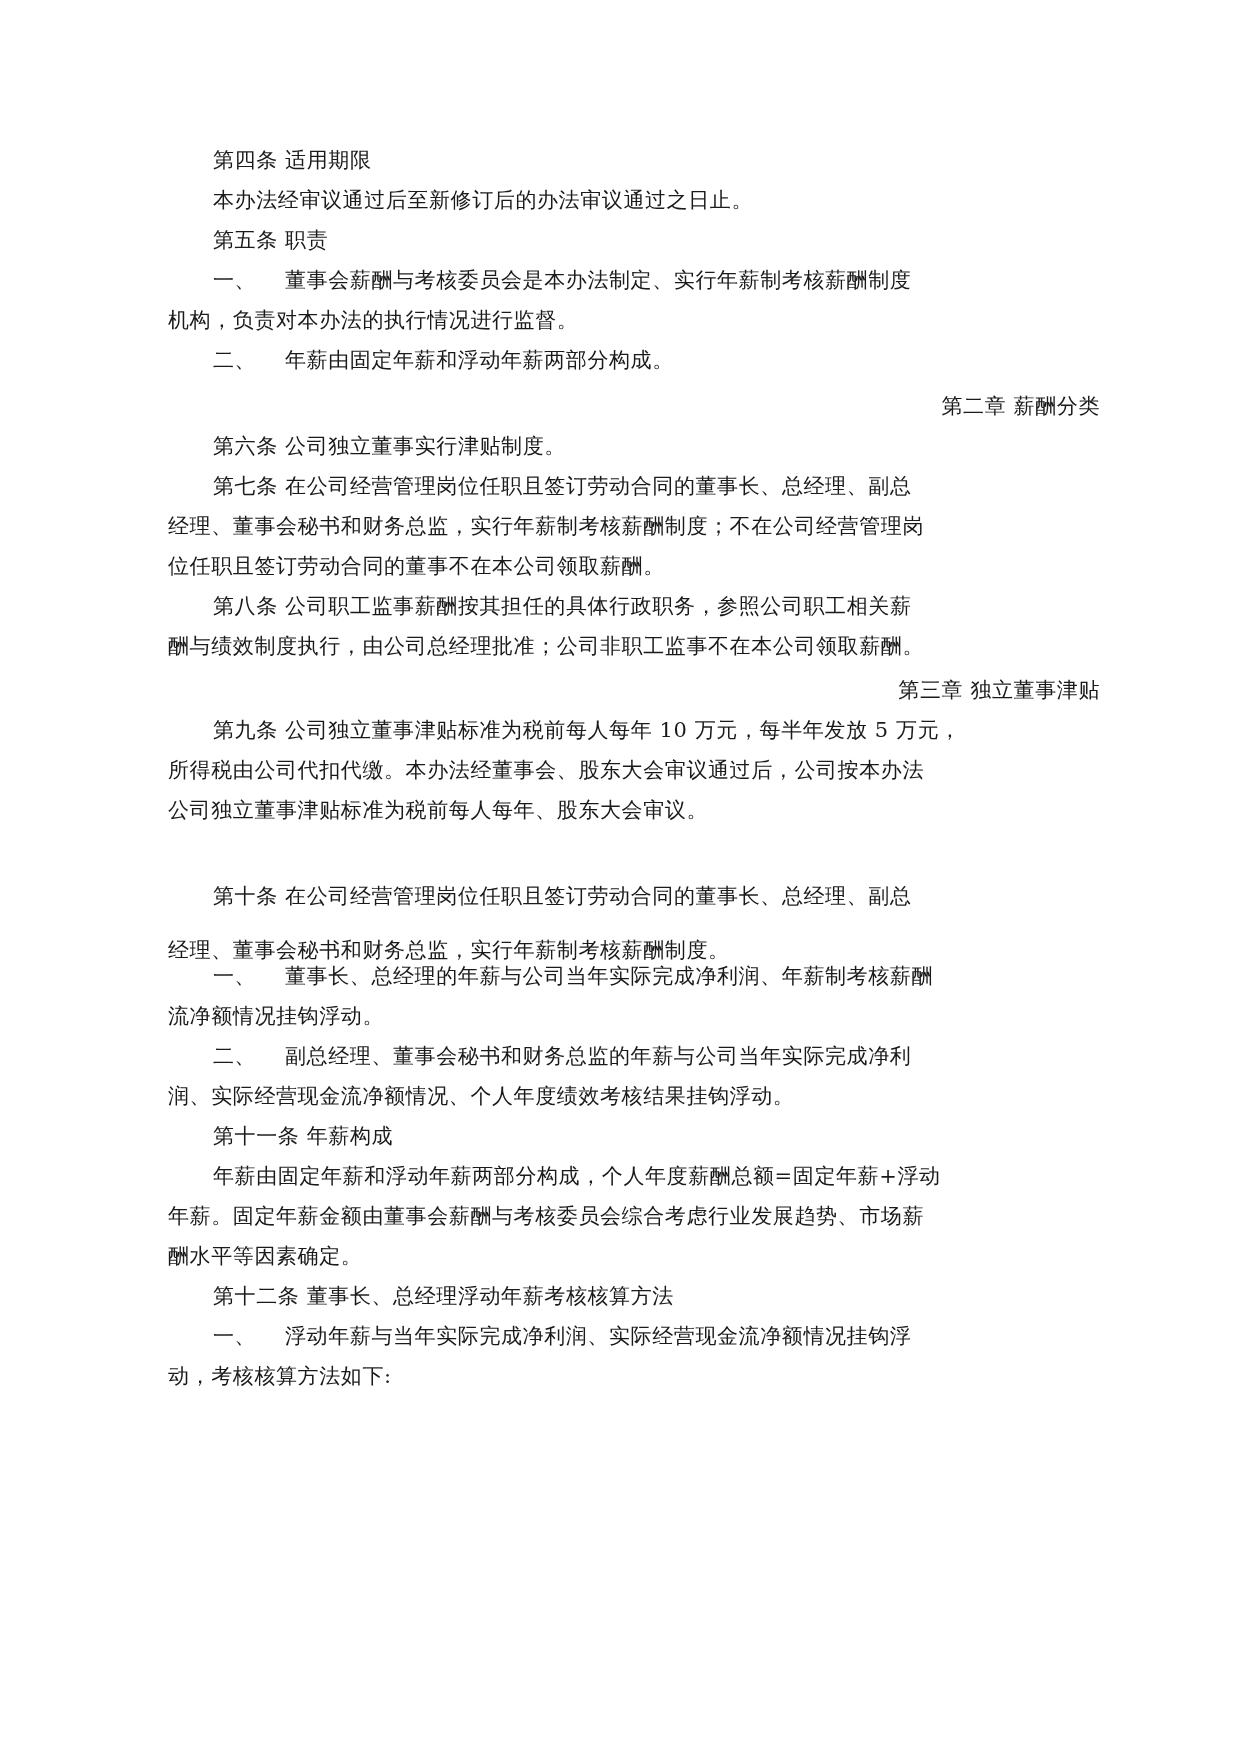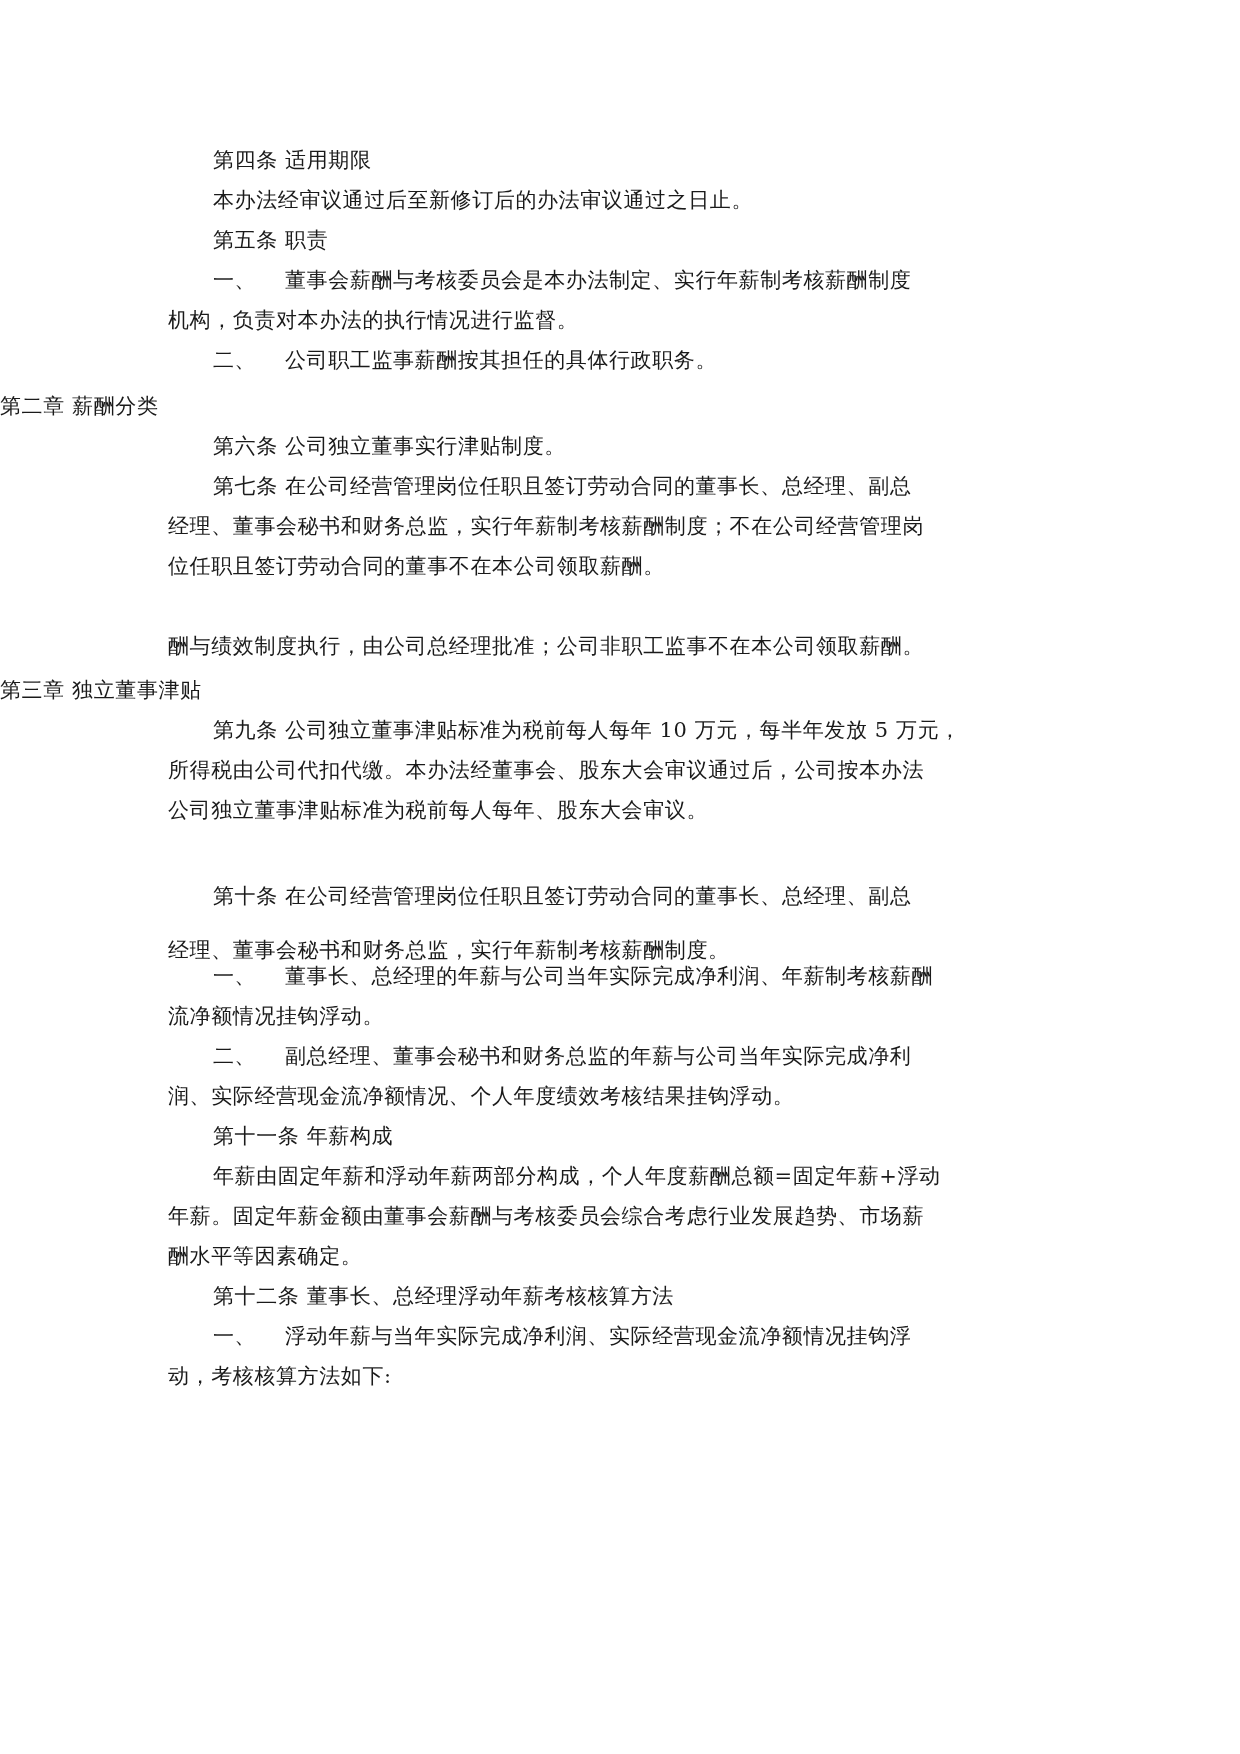--- a/index.html
+++ b/index.html
@@ -12,44 +12,45 @@
   }
   .ln {
     position: absolute;
     font-size: 21px;
     line-height: 26px;
     white-space: nowrap;
     letter-spacing: 0.6px;
   }
   .ind { left: 213px; }
   .wrap { left: 168px; }
-  .ctr { left: 0; width: 1100px; text-align: left; }
+  .ctr { left: 0; width: 1100px; text-align: right; }
   .num { display: inline-block; width: 72px; }
 </style>
 </head>
 <body>
 
 <div class="page">
 
   <div class="ln ind" style="top:147px">第四条  适用期限</div>
   <div class="ln ind" style="top:187px">本办法经审议通过后至新修订后的办法审议通过之日止。</div>
   <div class="ln ind" style="top:227px">第五条  职责</div>
   <div class="ln ind" style="top:267px">
     <span class="num">一、</span><span>董事会薪酬与考核委员会是本办法制定、实行年薪制考核薪酬制度</span>
   </div>
   <div class="ln wrap" style="top:307px">机构，负责对本办法的执行情况进行监督。</div>
   <div class="ln ind" style="top:347px">
-    <span class="num">二、</span><span>公司职工监事薪酬按其担任的具体行政职务。</span>
+    <span class="num">二、</span><span>年薪由固定年薪和浮动年薪两部分构成。</span>
   </div>
 
   <div class="ln ctr" style="top:393px">第二章  薪酬分类</div>
   <div class="ln ind" style="top:433px">第六条  公司独立董事实行津贴制度。</div>
   <div class="ln ind" style="top:473px">第七条  在公司经营管理岗位任职且签订劳动合同的董事长、总经理、副总</div>
   <div class="ln wrap" style="top:513px">经理、董事会秘书和财务总监，实行年薪制考核薪酬制度；不在公司经营管理岗</div>
   <div class="ln wrap" style="top:553px">位任职且签订劳动合同的董事不在本公司领取薪酬。</div>
+  <div class="ln ind" style="top:593px">第八条  公司职工监事薪酬按其担任的具体行政职务，参照公司职工相关薪</div>
   <div class="ln wrap" style="top:633px">酬与绩效制度执行，由公司总经理批准；公司非职工监事不在本公司领取薪酬。</div>
 
   <div class="ln ctr" style="top:677px">第三章  独立董事津贴</div>
   <div class="ln ind" style="top:717px">第九条  公司独立董事津贴标准为税前每人每年 10 万元，每半年发放 5 万元，</div>
   <div class="ln wrap" style="top:757px">所得税由公司代扣代缴。本办法经董事会、股东大会审议通过后，公司按本办法</div>
   <div class="ln wrap" style="top:797px">公司独立董事津贴标准为税前每人每年、股东大会审议。</div>
 
   <div class="ln ind" style="top:883px">第十条  在公司经营管理岗位任职且签订劳动合同的董事长、总经理、副总</div>
   <div class="ln wrap" style="top:937px">经理、董事会秘书和财务总监，实行年薪制考核薪酬制度。</div>
   <div class="ln ind" style="top:963px">

